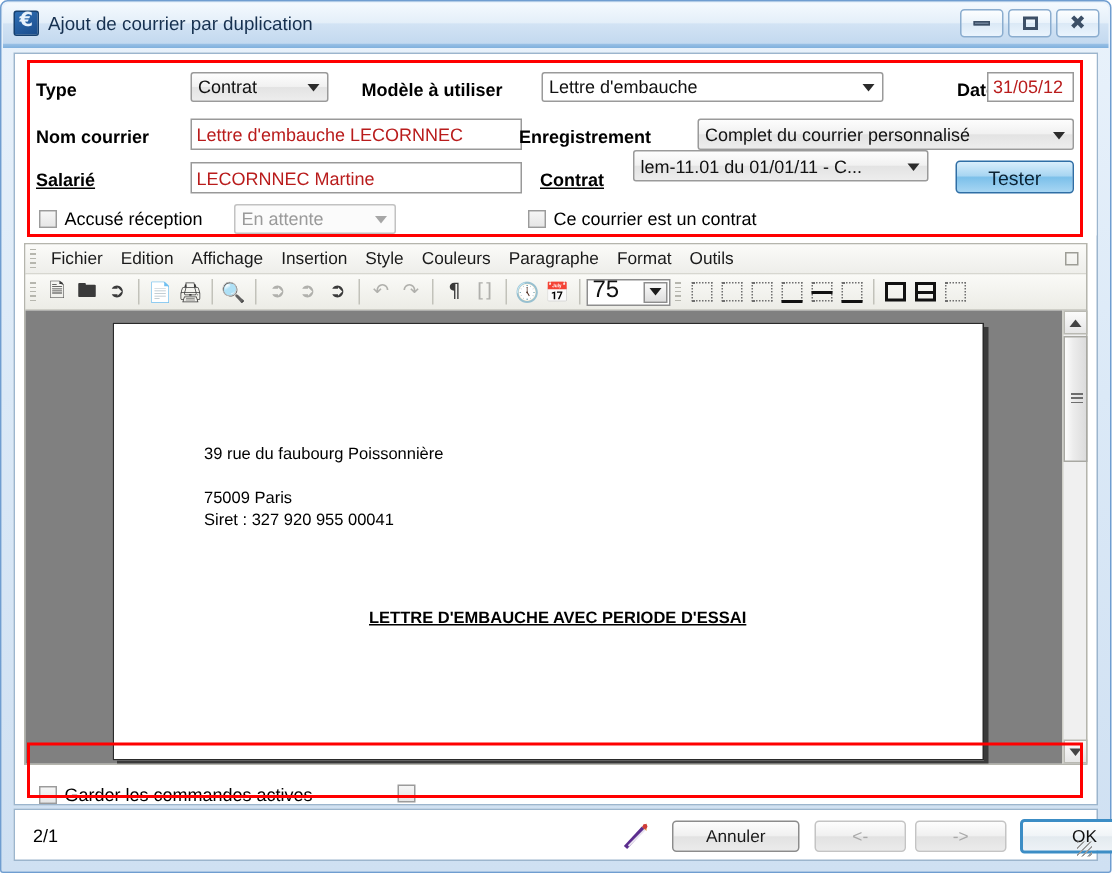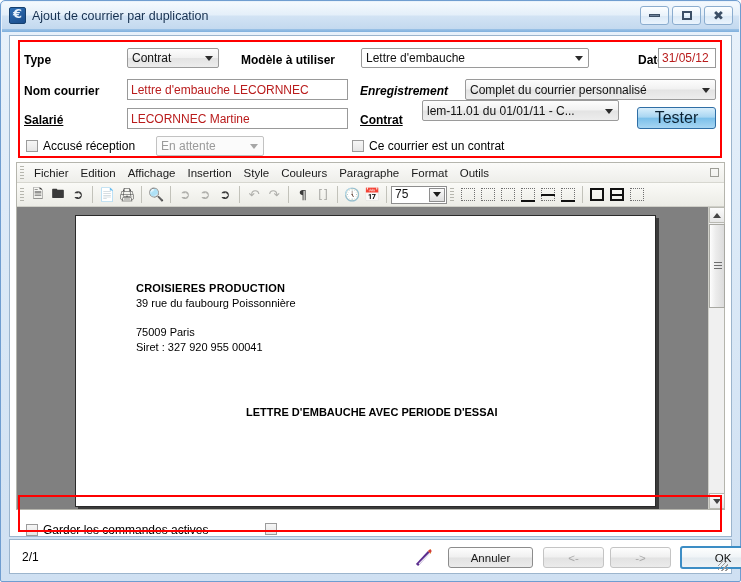--- a/index.html
+++ b/index.html
@@ -149,21 +149,21 @@
     background: linear-gradient(180deg,#f6f6f6,#e6e6e6);
     flex: none;
   }
 
   .btn-blue {
     position: absolute;
     border: 1px solid #2f6ea5;
     border-radius: 3px;
     background: linear-gradient(180deg,#d9eefb 0%,#a9d6f2 45%,#7cc0ea 52%,#a7d6f3 100%);
     display: flex; align-items: center; justify-content: center;
-    font-size: 16px; color: #0b2233;
+    font-size: 13px; color: #0b2233;
   }
 
   
   .editor {
     position: absolute; left: 6px; top: 126px;
     width: 709px; height: 348px;
     background: #f3f3f0;
     border: 1px solid #b5b5ad;
   }
   .menubar {
@@ -197,22 +197,22 @@
     width: 20px; height: 20px;
     display: flex; align-items: center; justify-content: center;
     font-size: 13px; color: #3a3a3a; flex: none;
     font-family: "DejaVu Sans", sans-serif;
   }
   .tbicon.dim { color: #b0b0ac; }
   .tbsep { width: 1px; height: 17px; background: #c2c2ba; margin: 0 4px; flex:none;}
   .zoomfield {
     width: 56px; height: 18px;
     border: 1px solid #8e8e8e; background: #fff;
-    display: flex; align-items: flex-start;
-    font-size: 12px; color: #121212;
+    display: flex; align-items: flex-end;
+    font-size: 16px; color: #121212;
     padding-left: 3px; position: relative; flex: none;
   }
   .zoomfield .zarr {
     position: absolute; right: 1px; top: 1px;
     width: 16px; height: 14px;
     background: linear-gradient(180deg,#fafafa,#dedede);
     border: 1px solid #8e8e8e;
     display: flex; align-items: center; justify-content: center;
   }
   .zoomfield .zarr i {
@@ -243,21 +243,21 @@
     position: absolute; left: 58px; top: 8px;
     width: 581px; height: 292px;
     background: #ffffff;
     box-shadow: 3px 3px 0 rgba(0,0,0,0.55);
     border: 1px solid #2a2a2a;
   }
   .doc-line { position: absolute; font-size: 11px; color: #000; white-space: nowrap; }
   .doc-line.b { font-weight: bold; letter-spacing: 0.2px; }
   .doc-title {
     position: absolute; font-size: 11px; font-weight: bold;
-    color: #000; white-space: nowrap;
+    text-decoration: underline; color: #000; white-space: nowrap;
   }
 
   .vscroll {
     position: absolute; right: 0; top: 44px;
     width: 16px; height: 302px;
     background: #f0f0f0; border-left: 1px solid #cfcfc8;
   }
   .vs-btn {
     position: absolute; left: 0; width: 16px; height: 16px;
     background: linear-gradient(180deg,#fbfbfb,#e6e6e6);
@@ -355,21 +355,21 @@
         <span>Lettre d'embauche</span>
         <span class="arr"></span>
       </div>
 
       <div class="lbl" style="left:607px; top:17px;padding-left:21px;">Date</div>
       <div class="txt" style="left:648px; top:12px; width:58px; height:20px;">31/05/12</div>
 
       <div class="lbl" style="left:14px; top:48px;">Nom courrier</div>
       <div class="txt" style="left:117px; top:43px; width:221px; height:21px;">Lettre d'embauche LECORNNEC</div>
 
-      <div class="lbl" style="left:350px; top:48px;font-style:italic;">Enregistrement</div>
+      <div class="lbl" style="left:336px; top:48px;">Enregistrement</div>
       <div class="combo" style="left:455px; top:43px; width:251px; height:21px;">
         <span>Complet du courrier personnalisé</span>
         <span class="arr"></span>
       </div>
 
       <div class="lbl u" style="left:14px; top:77px;">Salarié</div>
       <div class="txt" style="left:117px; top:72px; width:221px; height:21px;">LECORNNEC Martine</div>
 
       <div class="lbl u" style="left:350px; top:77px;">Contrat</div>
       <div class="combo" style="left:412px; top:64px; width:197px; height:21px;">
@@ -473,21 +473,20 @@
             <span class="bx"></span>
             <span class="line-m"></span>
           </span>
         <span class="bbtn">
             <span class="bx"></span>
           </span>
       </div>
 
       <div class="docarea">
         <div class="page">
-          <div class="doc-line b" style="left:60px; top:66px;">CROISIERES PRODUCTION</div>
           <div class="doc-line" style="left:60px; top:81px;">39 rue du faubourg Poissonnière</div>
           <div class="doc-line" style="left:60px; top:110px;">75009 Paris</div>
           <div class="doc-line" style="left:60px; top:125px;">Siret : 327 920 955 00041</div>
           <div class="doc-title" style="left:170px; top:190px;">LETTRE D'EMBAUCHE AVEC PERIODE D'ESSAI</div>
         </div>
       </div>
 
       <div class="vscroll">
         <div class="vs-btn up">
             <i class="up"></i>

